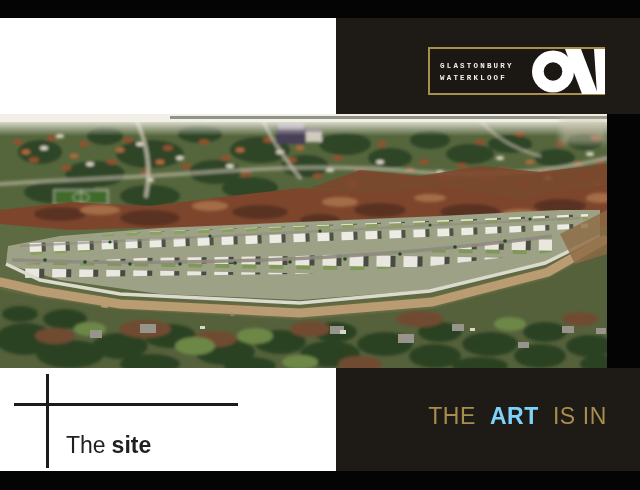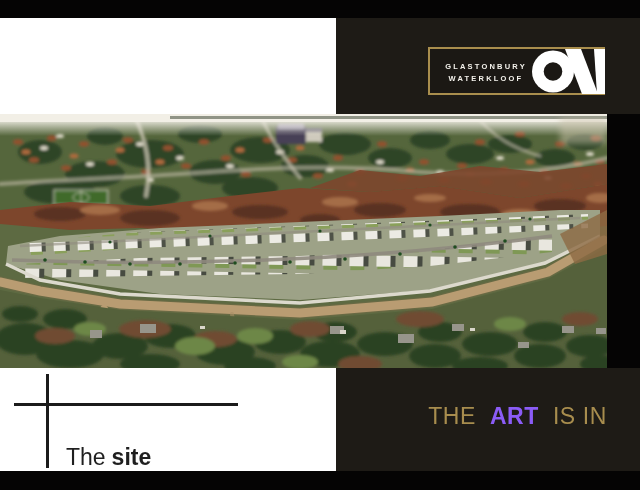--- a/index.html
+++ b/index.html
@@ -6,40 +6,40 @@
   .slide{position:relative;width:640px;height:490px;background:#050404;overflow:hidden;
          font-family:"Liberation Sans",sans-serif;}
   .page-white{position:absolute;left:0;top:18px;width:607px;height:453px;background:#ffffff;}
   .panel{position:absolute;background:#1e1b16;}
   .panel-top{left:336px;top:18px;width:304px;height:96px;}
   .panel-bottom{left:336px;top:368px;width:304px;height:103px;}
 
   
   .logo-box{position:absolute;left:428px;top:47px;width:173px;height:44px;
             border:2px solid #a98e4d;background:#1b1814;}
-  .logo-text{position:absolute;left:440px;top:61px;width:92px;text-align:center;
-             color:#f4f2ec;font-size:7.5px;font-weight:700;letter-spacing:2.2px;line-height:11.5px;}
+  .logo-text{position:absolute;left:440px;top:61px;width:92px;text-align:left;
+             color:#f4f2ec;font-size:7.5px;font-weight:700;letter-spacing:2.2px;line-height:11.5px;font-family:Liberation Mono, monospace;}
   .monogram{position:absolute;left:532px;top:49px;width:73px;height:45px;}
   .visually-hidden{position:absolute;width:1px;height:1px;overflow:hidden;clip:rect(0 0 0 0);white-space:nowrap;}
 
   
   .photo{position:absolute;left:0;top:114px;width:607px;height:254px;}
 
   
   .headline{position:absolute;right:33px;top:401px;text-align:right;
             font-size:23px;line-height:31px;letter-spacing:0.6px;white-space:nowrap;}
   .headline .hl-line span{display:inline-block;}
   .headline .hl-line span:not(:last-child){margin-right:0.30em;}
   .hl-gold{color:#a88d4e;font-weight:400;}
-  .hl-white{color:#8b5cf6;font-weight:700;}
+  .hl-white{color:#7dd3fc;font-weight:700;}
 
   
   .x-v{position:absolute;left:46px;top:374px;width:2.5px;height:94px;background:#1b1b1b;}
   .x-h{position:absolute;left:14px;top:403px;width:224px;height:2.5px;background:#1b1b1b;}
-  .caption{position:absolute;left:66px;top:432px;font-size:23px;color:#1f1f1f;white-space:nowrap;margin-top:12px;}
+  .caption{position:absolute;left:66px;top:432px;font-size:23px;color:#1f1f1f;white-space:nowrap;}
   .caption .cap-reg{font-weight:400;margin-right:0.26em;}
   .caption .cap-bold{font-weight:700;}
 </style>
 </head>
 <body>
 
 <div class="slide">
 
   <div class="page-white"></div>
   <div class="panel panel-top"></div>

